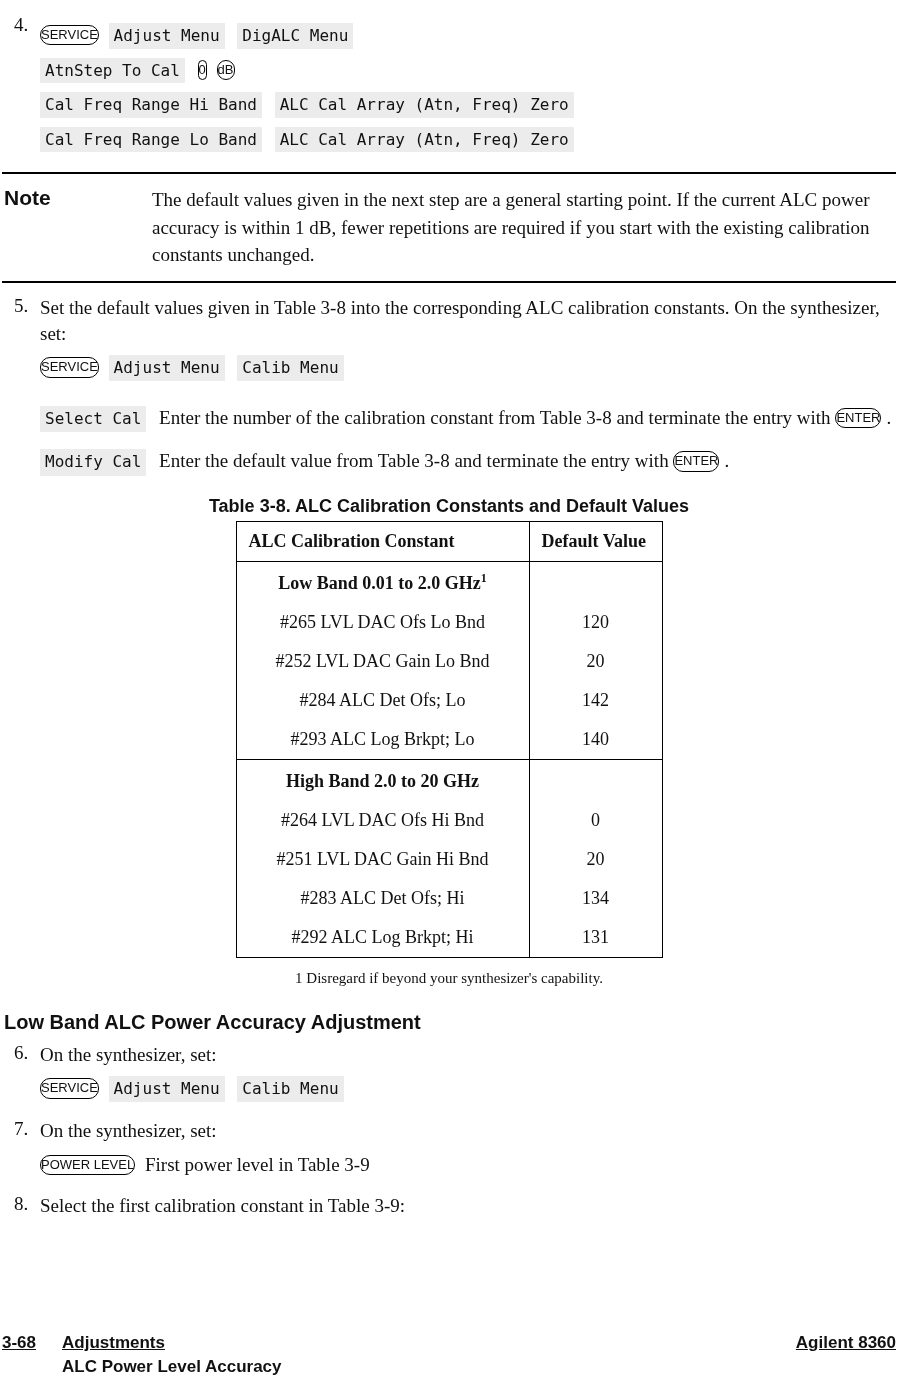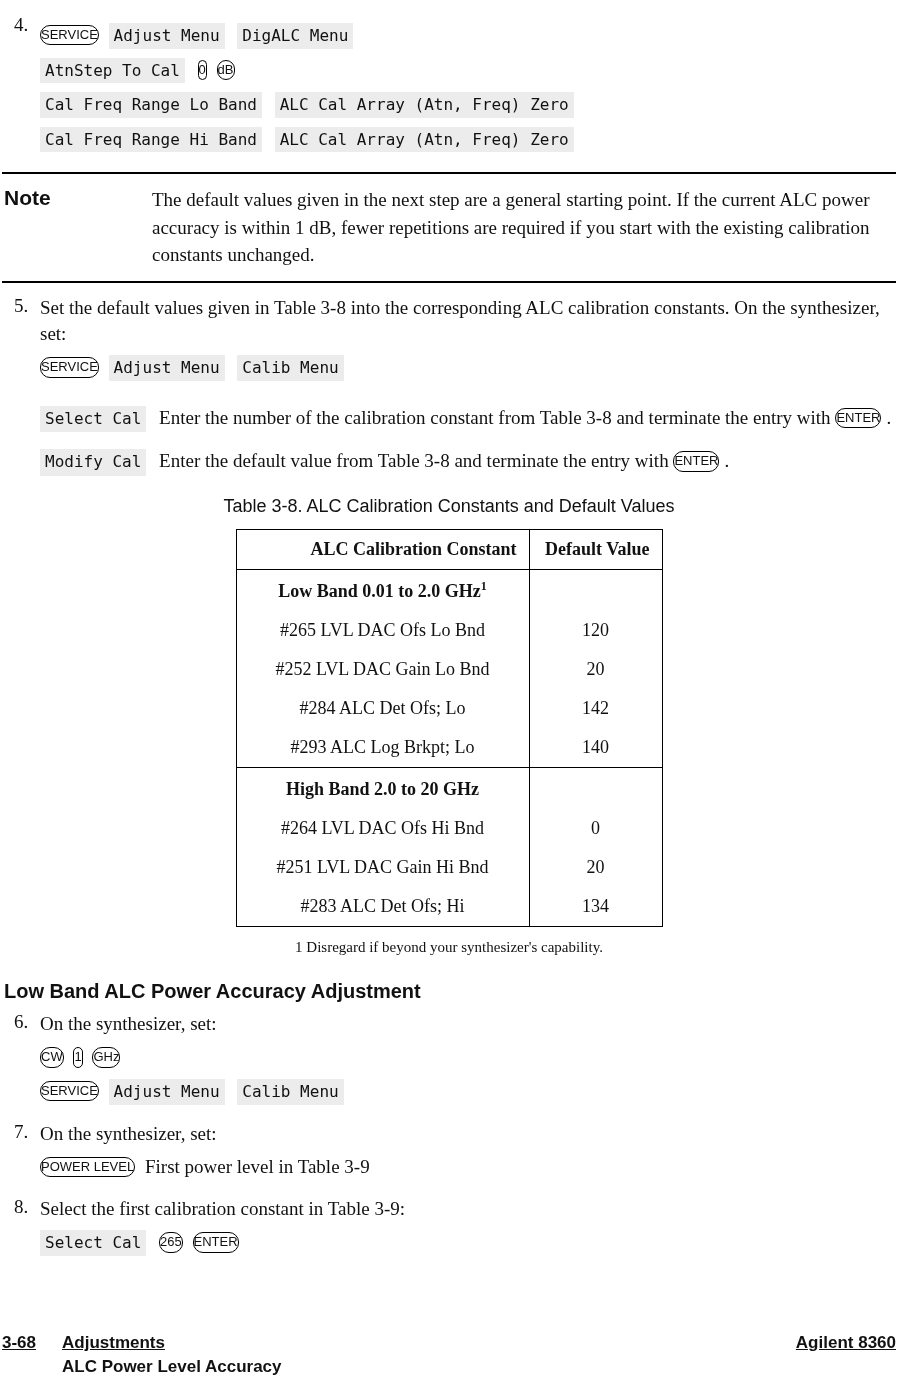--- a/index.html
+++ b/index.html
@@ -23,26 +23,26 @@
   .key{
     display:inline-block;font-family:"Liberation Sans","DejaVu Sans",sans-serif;
     font-size:13px;line-height:1.25;border:1.6px solid #000;border-radius:10px;
     padding:1px 0;margin-right:5px;white-space:nowrap;vertical-align:2px;
   }
   .rule{border:none;border-top:2px solid #000;margin:12px 0;}
   .note-row{display:flex;margin:2px 0 6px 2px;}
   .note-label{flex:none;width:148px;font-family:"Liberation Sans",sans-serif;font-weight:bold;font-size:21px;}
   .note-text{flex:1;line-height:1.45;padding-right:2px;}
   .table-wrap{text-align:center;margin:20px 0 0 0;}
-  .table-title{font-family:"Liberation Sans",sans-serif;font-weight:normal;font-size:18px;margin-bottom:12px;}
+  .table-title{font-family:"Liberation Sans",sans-serif;font-weight:bold;font-size:18px;margin-bottom:4px;}
   table.caltable{border-collapse:collapse;margin:0 auto;font-size:18px;border:1.6px solid #000;}
   .caltable th,.caltable td{padding:9px 12px;text-align:center;}
   .caltable td.c1,.caltable th.c1{border-right:1.6px solid #000;min-width:268px;}
   .caltable td.c2,.caltable th.c2{min-width:108px;}
-  .caltable tr.thead th{border-bottom:1.6px solid #000;text-align:right;font-family:Liberation Serif, serif;}
+  .caltable tr.thead th{border-bottom:1.6px solid #000;text-align:left;font-family:Liberation Serif, serif;}
   .caltable tr.sect td{border-top:1.6px solid #000;font-weight:bold;}
   .footnote{font-size:15px;margin-top:12px;}
   .sect-heading{font-family:"Liberation Sans",sans-serif;font-weight:bold;font-size:20px;margin:24px 0 8px 2px;}
   .footer{
     position:absolute;left:2px;right:12px;bottom:8px;
     font-family:"Liberation Sans",sans-serif;font-weight:bold;font-size:17px;line-height:1.4;
   }
   .footer-line1{display:flex;text-decoration:underline;}
   .footer-num{width:60px;flex:none;}
   .footer-right{margin-left:auto;}
@@ -61,25 +61,25 @@
         <span class="key">SERVICE</span>
         <span class="softkey">Adjust Menu</span>
         <span class="softkey">DigALC Menu</span>
       </div>
       <div class="keyline">
         <span class="softkey">AtnStep To Cal</span>
         <span class="key">0</span>
         <span class="key">dB</span>
       </div>
       <div class="keyline">
+        <span class="softkey">Cal Freq Range Hi Band</span>
+        <span class="softkey">ALC Cal Array (Atn, Freq) Zero</span>
+      </div>
+      <div class="keyline">
         <span class="softkey">Cal Freq Range Lo Band</span>
-        <span class="softkey">ALC Cal Array (Atn, Freq) Zero</span>
-      </div>
-      <div class="keyline">
-        <span class="softkey">Cal Freq Range Hi Band</span>
         <span class="softkey">ALC Cal Array (Atn, Freq) Zero</span>
       </div>
     </div>
   </div>
 
   <hr class="rule">
   <div class="note-row">
     <div class="note-label">Note</div>
     <div class="note-text">The default values given in the next step are a general starting point. If the current ALC power accuracy is within 1 dB, fewer repetitions are required if you start with the existing calibration constants unchanged.</div>
   </div>
@@ -144,37 +144,36 @@
         <td class="c2">0</td>
       </tr>
       <tr>
         <td class="c1">#251 LVL DAC Gain Hi Bnd</td>
         <td class="c2">20</td>
       </tr>
       <tr>
         <td class="c1">#283 ALC Det Ofs; Hi</td>
         <td class="c2">134</td>
       </tr>
+      <tr>
+        <td class="c1">#292 ALC Log Brkpt; Hi</td>
+        <td class="c2">131</td>
+      </tr>
     </tbody>
       </table>
     <div class="footnote">1 Disregard if beyond your synthesizer's capability.</div>
   </div>
 
   <div class="sect-heading">Low Band ALC Power Accuracy Adjustment</div>
 
   <div class="step">
     <div class="step-num">6.</div>
     <div class="step-body">
       <div>On the synthesizer, set:</div>
       <div class="keyline">
-        <span class="key">CW</span>
-        <span class="key">1</span>
-        <span class="key">GHz</span>
-      </div>
-      <div class="keyline">
         <span class="key">SERVICE</span>
         <span class="softkey">Adjust Menu</span>
         <span class="softkey">Calib Menu</span>
       </div>
     </div>
   </div>
 
   <div class="step">
     <div class="step-num">7.</div>
     <div class="step-body">
@@ -183,25 +182,20 @@
         <span class="key">POWER LEVEL</span>
         <span>First power level in Table 3-9</span>
       </div>
     </div>
   </div>
 
   <div class="step">
     <div class="step-num">8.</div>
     <div class="step-body">
       <div>Select the first calibration constant in Table 3-9:</div>
-      <div class="keyline">
-        <span class="softkey">Select Cal</span>
-        <span class="key">265</span>
-        <span class="key">ENTER</span>
-      </div>
     </div>
   </div>
 
   <div class="footer">
     <div class="footer-line1">
       <span class="footer-num">3-68</span>
       <span>Adjustments</span>
       <span class="footer-right">Agilent 8360</span>
     </div>
     <div class="footer-line2">ALC Power Level Accuracy</div>

